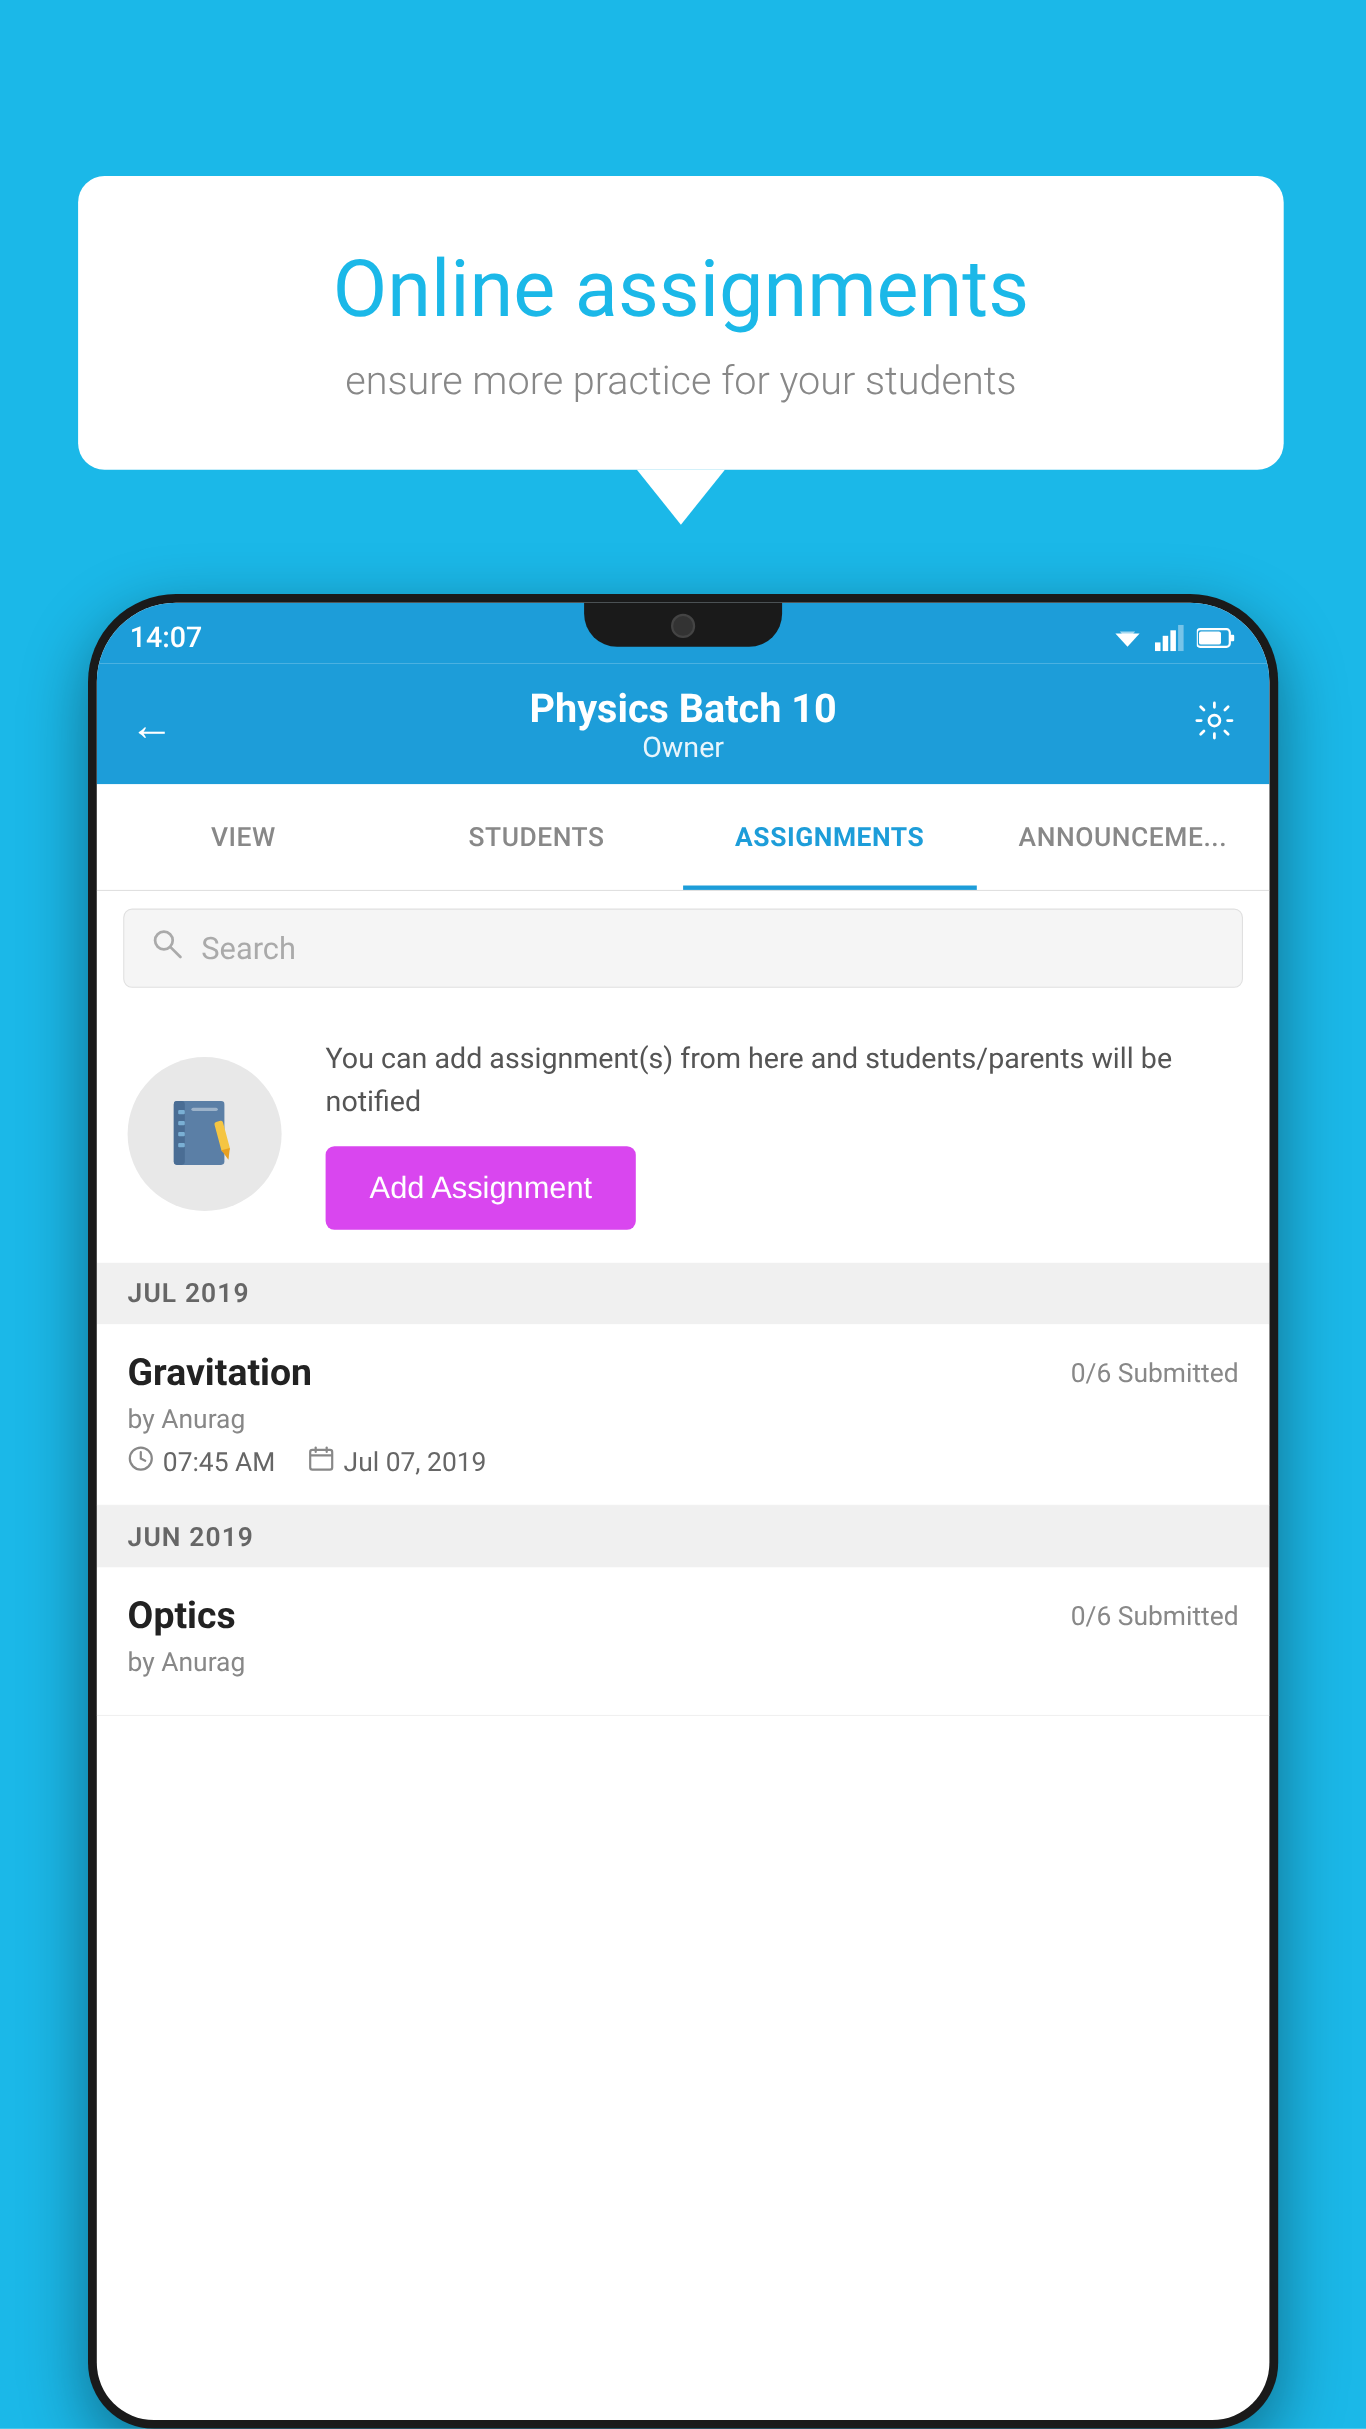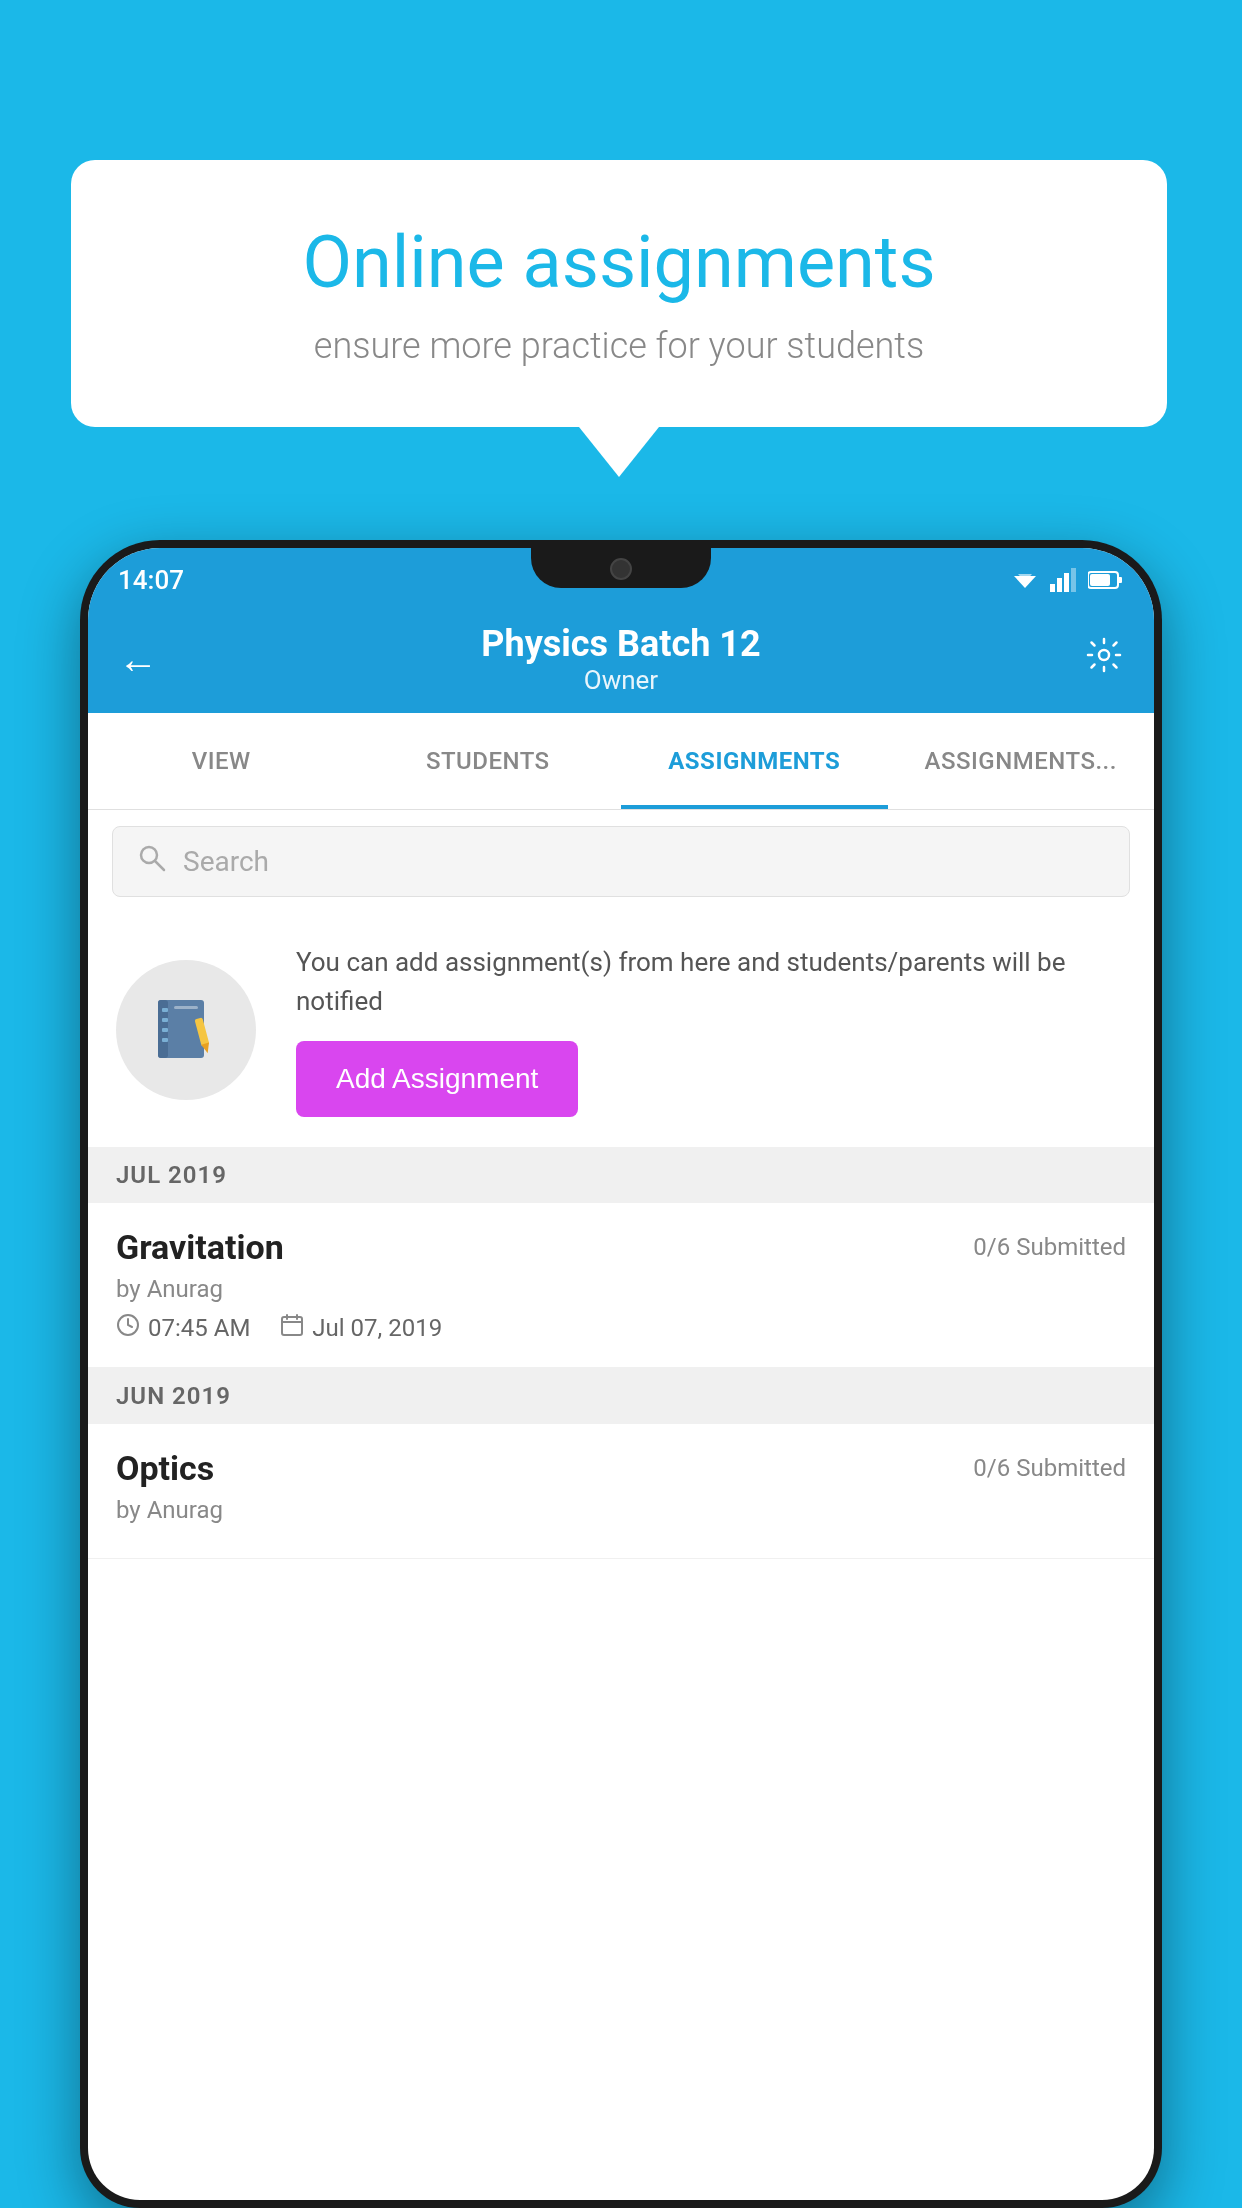--- a/index.html
+++ b/index.html
@@ -337,36 +337,36 @@
           <rect x="0" y="2" width="30" height="16" rx="3" fill="none" stroke="white" stroke-width="2"></rect>
           <rect x="30" y="7" width="4" height="6" rx="1" fill="white"></rect>
           <rect x="2" y="4" width="20" height="12" rx="2" fill="white"></rect>
         </svg>
       </div>
     </div>
 
     <div class="app-header">
       <div class="header-back">←</div>
       <div class="header-title-area">
-        <div class="header-title">Physics Batch 12</div>
+        <div class="header-title">Physics Batch 10</div>
         <div class="header-subtitle">Owner</div>
       </div>
       <div class="header-settings">
         <svg width="40" height="40" viewBox="0 0 40 40" fill="none">
           <circle cx="20" cy="20" r="5" stroke="white" stroke-width="2.5"></circle>
           <path d="M20 4v4M20 32v4M4 20h4M32 20h4M7.5 7.5l3 3M29.5 29.5l3 3M32.5 7.5l-3 3M10.5 29.5l-3 3" stroke="white" stroke-width="2.5" stroke-linecap="round"></path>
         </svg>
       </div>
     </div>
 
     <div class="tabs-container">
       <div class="tab">VIEW</div>
       <div class="tab">STUDENTS</div>
       <div class="tab active">ASSIGNMENTS</div>
-      <div class="tab">ASSIGNMENTS...</div>
+      <div class="tab">ANNOUNCEME...</div>
     </div>
 
     <div class="search-container">
       <div class="search-bar">
         <div class="search-icon-wrap">
           <svg width="30" height="30" viewBox="0 0 30 30" fill="none">
             <circle cx="12" cy="12" r="8" stroke="#aaa" stroke-width="2.5"></circle>
             <line x1="18" y1="18" x2="27" y2="27" stroke="#aaa" stroke-width="2.5" stroke-linecap="round"></line>
           </svg>
         </div>

